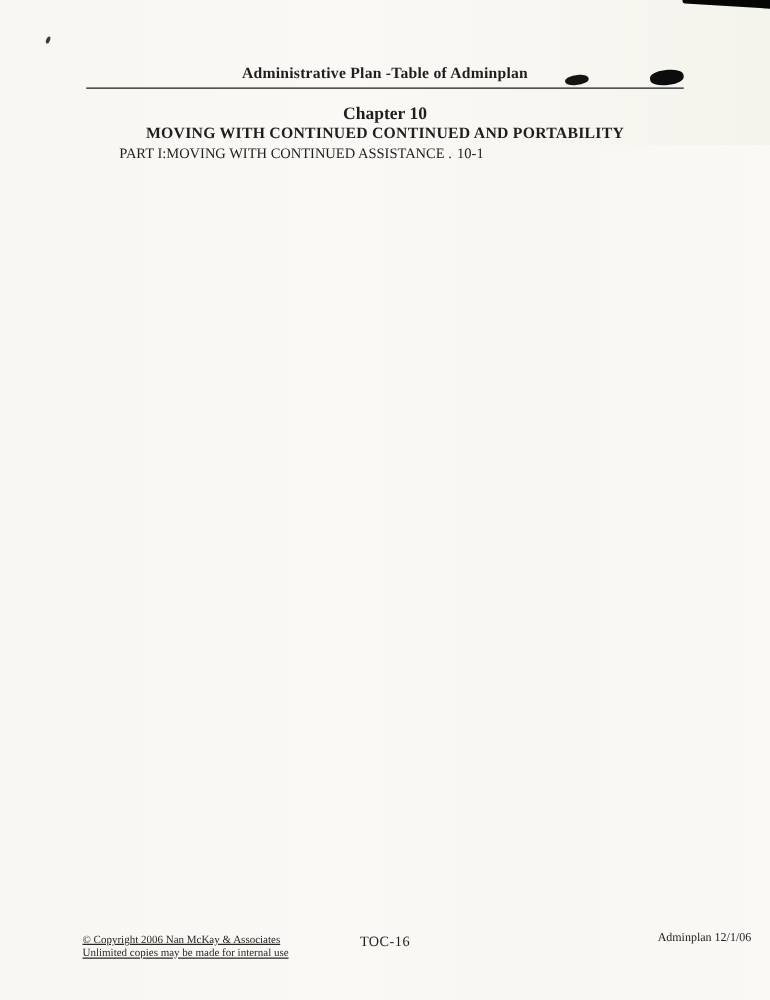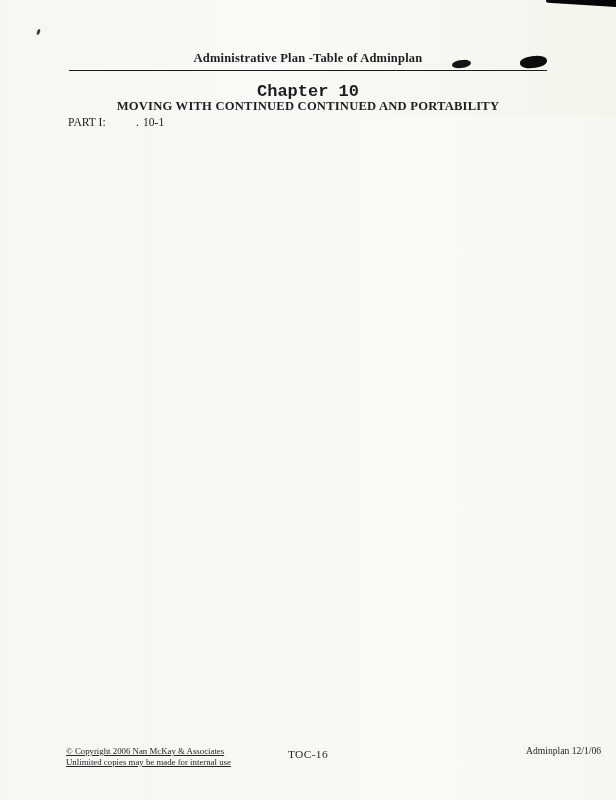--- a/index.html
+++ b/index.html
@@ -26,36 +26,36 @@
     letter-spacing: 0.2px;
   }
 
   
   .chapter {
     position: absolute;
     top: 85px; left: 0; width: 616px;
     text-align: center;
     font-weight: bold;
   }
-  .chapter .ch-label { font-size: 17px; line-height: 14px; font-family: Liberation Mono, monospace; }
+  .chapter .ch-label { font-size: 14px; line-height: 14px; }
   .chapter .ch-title { font-size: 12.6px; line-height: 15px; letter-spacing: 0.2px; }
 
   
   .toc {
     position: absolute;
     top: 116px; left: 68px; width: 480px;
     font-size: 11.6px;
   }
   .row {
     display: flex;
     align-items: baseline;
     line-height: 14.2px;
     white-space: nowrap;
   }
-  .row .lab { flex: none; }
+  .row .lab { flex: none; text-align: right; }
   .row.part .lab { width: 65px; }
   .row .title { flex: none; }
   .row .leader {
     flex: 1 1 auto;
     min-width: 4px;
     overflow: hidden;
     white-space: nowrap;
     letter-spacing: 1.7px;
     margin: 0 3px;
     color: #222;
@@ -128,20 +128,21 @@
   </div>
 
   <div class="chapter">
     <div class="ch-label">Chapter 10</div>
     <div class="ch-title">MOVING WITH CONTINUED CONTINUED AND PORTABILITY</div>
   </div>
 
   <div class="toc">
     <div class="row part">
       <span class="lab">PART I:</span>
+      <span class="title">MOVING WITH CONTINUED ASSISTANCE</span>
       <span class="leader">........................................................................................................................................................................................................</span>
       <span class="page">10-1</span>
     </div>
 
   </div>
 
   <div class="footer-left">
     <div>© Copyright 2006 Nan McKay &amp; Associates</div>
     <div>Unlimited copies may be made for internal use</div>
   </div>

